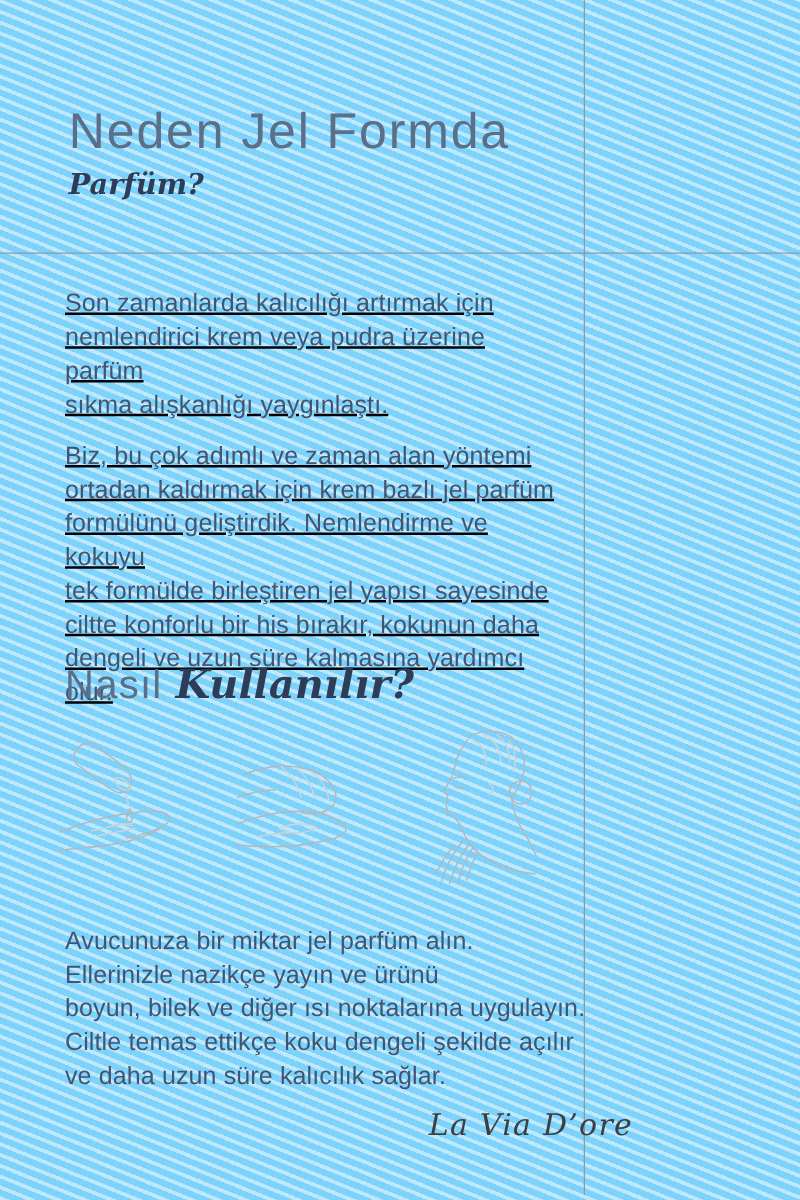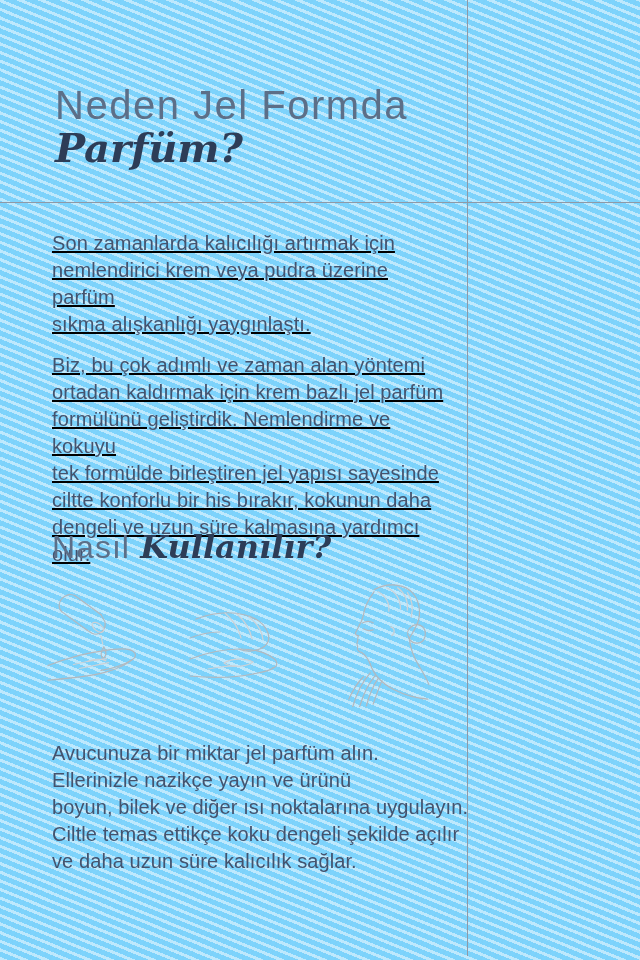--- a/index.html
+++ b/index.html
@@ -35,21 +35,21 @@
   .title-thin {
     font-family:"Liberation Sans", sans-serif;
     font-weight:300;
     font-size:40px; line-height:42px;
     letter-spacing:1.5px;
     color:#5c6f88;
   }
   .title-serif {
     font-family:"DejaVu Serif", serif;
     font-style:italic; font-weight:bold;
-    font-size:40px; line-height:44px;
+    font-size:23px; line-height:44px;
     color:#2d3d57;
   }
   .body-text {
     font-size:20px; line-height:27px;
     color:#44536e;
     white-space:pre-line;
     letter-spacing:0.1px;
   }
   .intro { position:absolute; left:52px; top:230px; width:400px;text-decoration:underline; }
   .intro .p2 { margin-top:14px; }
@@ -172,14 +172,15 @@
   </figure>
 
   <div class="usage-text">
     <p class="body-text">Avucunuza bir miktar jel parfüm alın.
 Ellerinizle nazikçe yayın ve ürünü
 boyun, bilek ve diğer ısı noktalarına uygulayın.
 Ciltle temas ettikçe koku dengeli şekilde açılır
 ve daha uzun süre kalıcılık sağlar.</p>
   </div>
 
+  <div class="logo">La Via D’ore</div>
 
 </div>
 
 </body></html>

